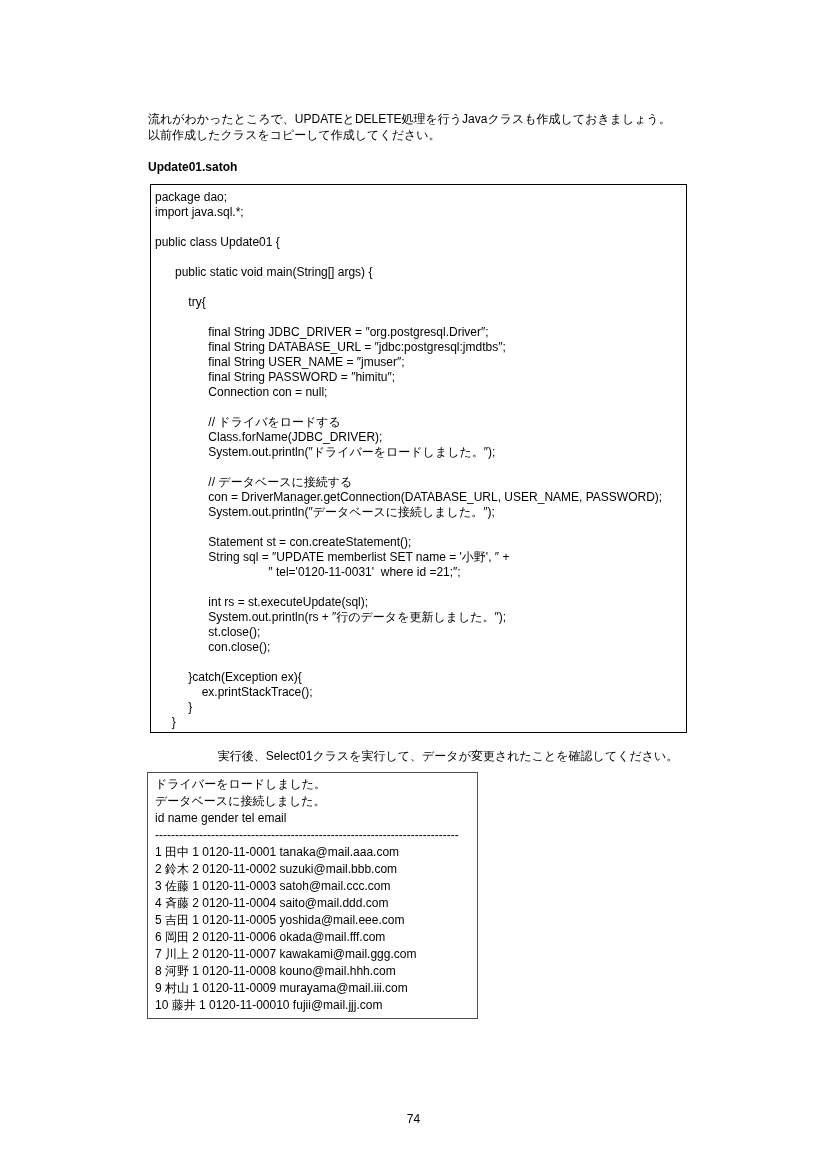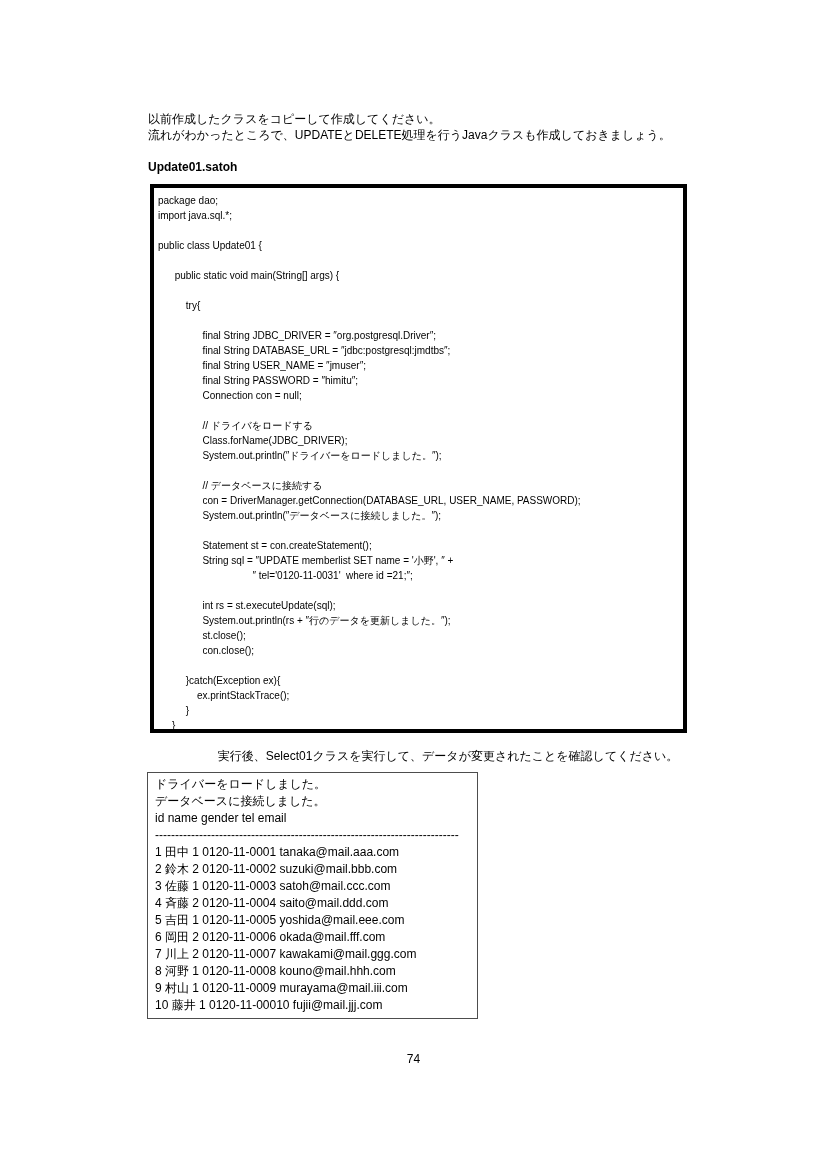--- a/index.html
+++ b/index.html
@@ -27,24 +27,24 @@
     top: 160px;
     font-size: 12px;
     font-weight: bold;
   }
   .code-box {
     position: absolute;
     left: 150px;
     top: 184px;
     width: 537px;
     height: 549px;
-    border: 4px solid #000000;
+    border: 1px solid #000000;
     background: #ffffff;
     font-family: "Liberation Sans", "DejaVu Sans", sans-serif;
-    font-size: 10px;
+    font-size: 12px;
     line-height: 15px;
     white-space: pre;
     padding: 5px 4px 0 4px;
     overflow: hidden;
   }
   .after-text {
     position: absolute;
     left: 148px;
     top: 748px;
     width: 600px;
@@ -63,34 +63,34 @@
     font-family: Liberation Sans, sans-serif;
     font-size: 12px;
     line-height: 17px;
     white-space: pre;
     padding: 3px 4px 0 7px;
     overflow: hidden;
   }
   .page-number {
     position: absolute;
     left: 0;
-    top: 1052px;
+    top: 1112px;
     width: 827px;
     text-align: center;
     font-size: 12px;
   }
 </style>
 </head>
 <body>
 
 <div class="page">
 
   <div class="intro">
+    <div>流れがわかったところで、UPDATEとDELETE処理を行うJavaクラスも作成しておきましょう。</div>
     <div>以前作成したクラスをコピーして作成してください。</div>
-    <div>流れがわかったところで、UPDATEとDELETE処理を行うJavaクラスも作成しておきましょう。</div>
   </div>
 
   <div class="code-title">Update01.satoh</div>
 
   <pre class="code-box">package dao;
 import java.sql.*;
 
 public class Update01 {
 
       public static void main(String[] args) {

